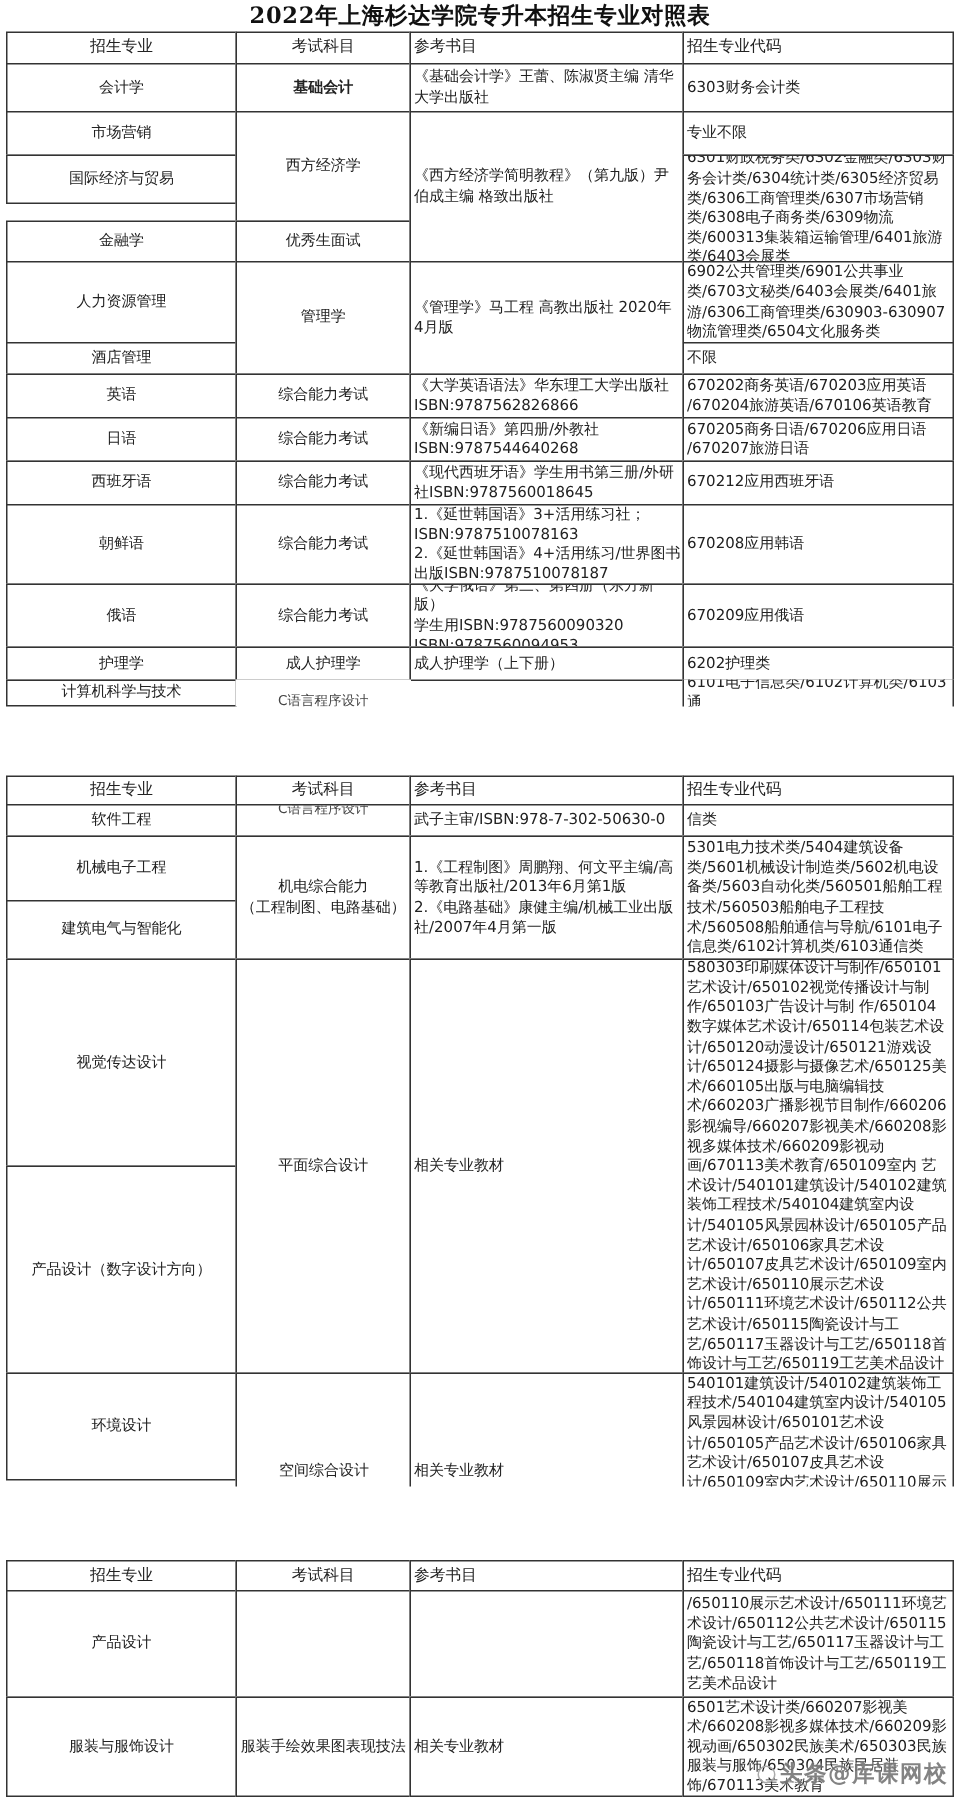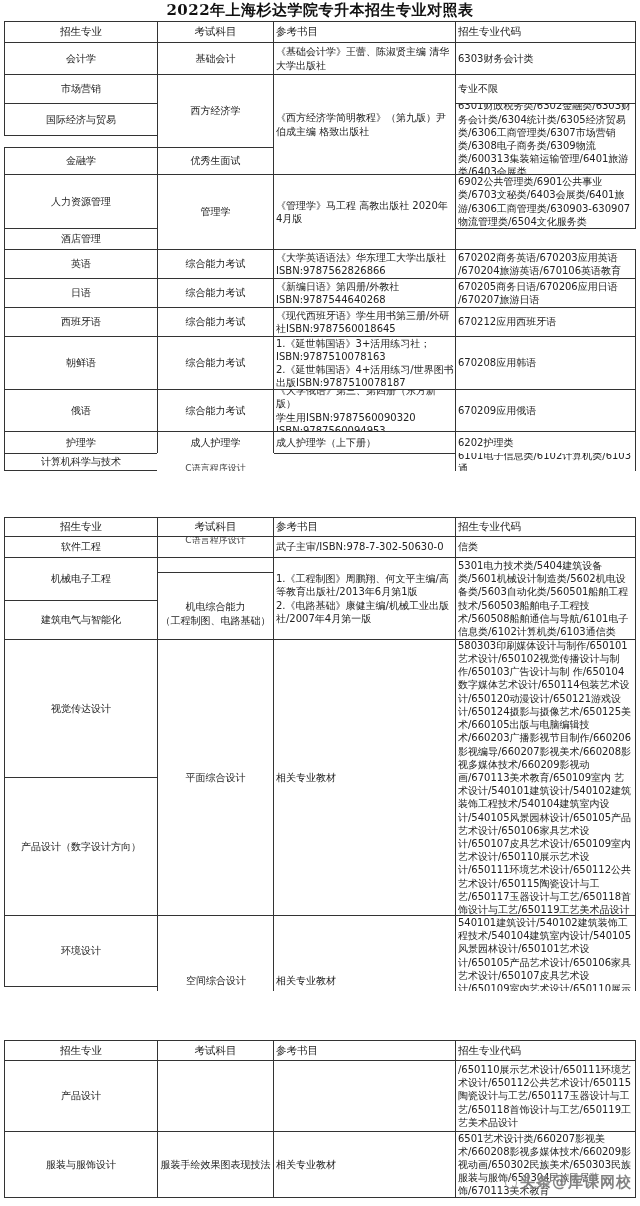--- a/index.html
+++ b/index.html
@@ -27,38 +27,39 @@
 <div class="title">2022年上海杉达学院专升本招生专业对照表</div>
 
 <div class="page" style="top:21px;height:450px;">
 
   <div class="cell c hdr" style="left:0;top:0;width:154px;height:22px;">招生专业</div>
   <div class="cell c hdr" style="left:153px;top:0;width:117px;height:22px;">考试科目</div>
   <div class="cell l hdr" style="left:269px;top:0;width:183px;height:22px;">参考书目</div>
   <div class="cell l hdr" style="left:451px;top:0;width:181px;height:22px;">招生专业代码</div>
 
   <div class="cell c" style="left:0;top:21px;width:154px;height:33px;">会计学</div>
-  <div class="cell c" style="left:153px;top:21px;width:117px;height:33px;">基础会计</div>
+  <div class="cell c" style="left:153px;top:21px;width:117px;height:33px;font-weight:bold;">基础会计</div>
   <div class="cell l" style="left:269px;top:21px;width:183px;height:33px;">《基础会计学》王蕾、陈淑贤主编 清华大学出版社</div>
   <div class="cell l" style="left:451px;top:21px;width:181px;height:33px;">6303财务会计类</div>
 
   <div class="cell c" style="left:0;top:53px;width:154px;height:30px;">市场营销</div>
   <div class="cell c" style="left:0;top:82px;width:154px;height:33px;">国际经济与贸易</div>
   <div class="cell c" style="left:0;top:126px;width:154px;height:28px;">金融学</div>
   <div class="cell c" style="left:153px;top:53px;width:117px;height:74px;">西方经济学</div>
   <div class="cell c" style="left:153px;top:126px;width:117px;height:28px;">优秀生面试</div>
   <div class="cell l" style="left:269px;top:53px;width:183px;height:101px;">《西方经济学简明教程》（第九版）尹伯成主编 格致出版社</div>
   <div class="cell l" style="left:451px;top:53px;width:181px;height:30px;">专业不限</div>
   <div class="cell l" style="left:451px;top:82px;width:181px;height:72px;">6301财政税务类/6302金融类/6303财务会计类/6304统计类/6305经济贸易类/6306工商管理类/6307市场营销类/6308电子商务类/6309物流类/600313集装箱运输管理/6401旅游类/6403会展类</div>
 
   <div class="cell c" style="left:0;top:153px;width:154px;height:55px;">人力资源管理</div>
   <div class="cell c" style="left:0;top:207px;width:154px;height:22px;">酒店管理</div>
   <div class="cell c" style="left:153px;top:153px;width:117px;height:76px;">管理学</div>
   <div class="cell l" style="left:269px;top:153px;width:183px;height:76px;">《管理学》马工程 高教出版社 2020年4月版</div>
   <div class="cell l" style="left:451px;top:153px;width:181px;height:55px;">6902公共管理类/6901公共事业类/6703文秘类/6403会展类/6401旅游/6306工商管理类/630903-630907物流管理类/6504文化服务类</div>
+  <div class="cell l" style="left:451px;top:207px;width:181px;height:22px;">不限</div>
 
   <div class="cell c" style="left:0;top:228px;width:154px;height:30px;">英语</div>
   <div class="cell c" style="left:153px;top:228px;width:117px;height:30px;">综合能力考试</div>
   <div class="cell l txt" style="left:269px;top:228px;width:183px;height:30px;">《大学英语语法》华东理工大学出版社
 ISBN:9787562826866</div>
   <div class="cell l txt" style="left:451px;top:228px;width:181px;height:30px;">670202商务英语/670203应用英语
 /670204旅游英语/670106英语教育</div>
 
   <div class="cell c" style="left:0;top:257px;width:154px;height:30px;">日语</div>
   <div class="cell c" style="left:153px;top:257px;width:117px;height:30px;">综合能力考试</div>
@@ -102,21 +103,21 @@
   <div class="cell l hdr" style="left:269px;top:0;width:183px;height:20px;">参考书目</div>
   <div class="cell l hdr" style="left:451px;top:0;width:181px;height:20px;">招生专业代码</div>
 
   <div class="cell c" style="left:0;top:19px;width:154px;height:22px;">软件工程</div>
   <div class="cell c top" style="left:153px;top:19px;width:117px;height:22px;font-size:9px;color:#444;line-height:6px;">C语言程序设计</div>
   <div class="cell l" style="left:269px;top:19px;width:183px;height:22px;">武子主审/ISBN:978-7-302-50630-0</div>
   <div class="cell l" style="left:451px;top:19px;width:181px;height:22px;text-align:right;">信类</div>
 
   <div class="cell c" style="left:0;top:40px;width:154px;height:44px;">机械电子工程</div>
   <div class="cell c" style="left:0;top:83px;width:154px;height:40px;">建筑电气与智能化</div>
-  <div class="cell c txt" style="left:153px;top:40px;width:117px;height:83px;margin-top:15px;">机电综合能力
+  <div class="cell c txt" style="left:153px;top:40px;width:117px;height:83px;">机电综合能力
 （工程制图、电路基础）</div>
   <div class="cell l" style="left:269px;top:40px;width:183px;height:83px;">
       <span class="txt">1.《工程制图》周鹏翔、何文平主编/高等教育出版社/2013年6月第1版
 2.《电路基础》康健主编/机械工业出版社/2007年4月第一版</span>
     </div>
   <div class="cell l" style="left:451px;top:40px;width:181px;height:83px;">5301电力技术类/5404建筑设备类/5601机械设计制造类/5602机电设备类/5603自动化类/560501船舶工程技术/560503船舶电子工程技术/560508船舶通信与导航/6101电子信息类/6102计算机类/6103通信类</div>
 
   <div class="cell c" style="left:0;top:122px;width:154px;height:139px;">视觉传达设计</div>
   <div class="cell c" style="left:0;top:260px;width:154px;height:139px;">产品设计（数字设计方向）</div>
   <div class="cell c" style="left:153px;top:122px;width:117px;height:277px;">平面综合设计</div>

